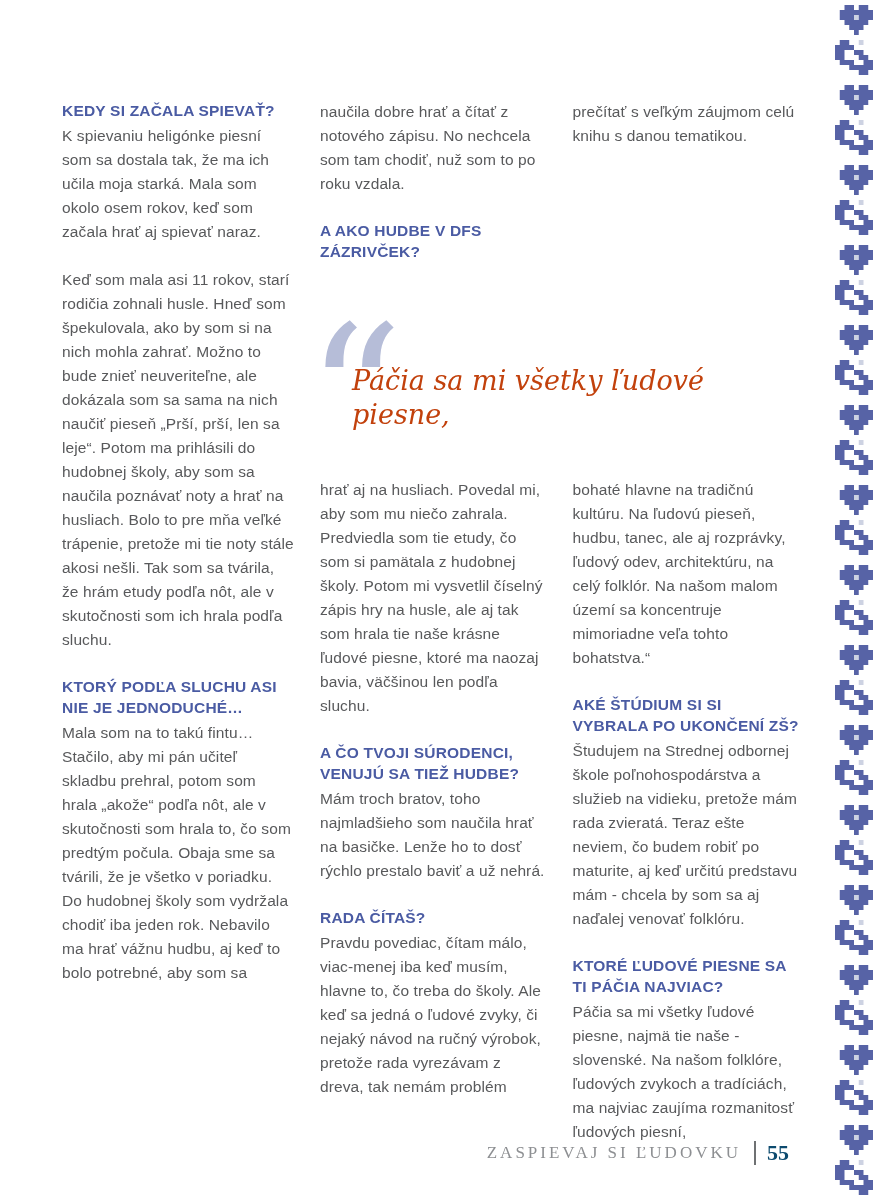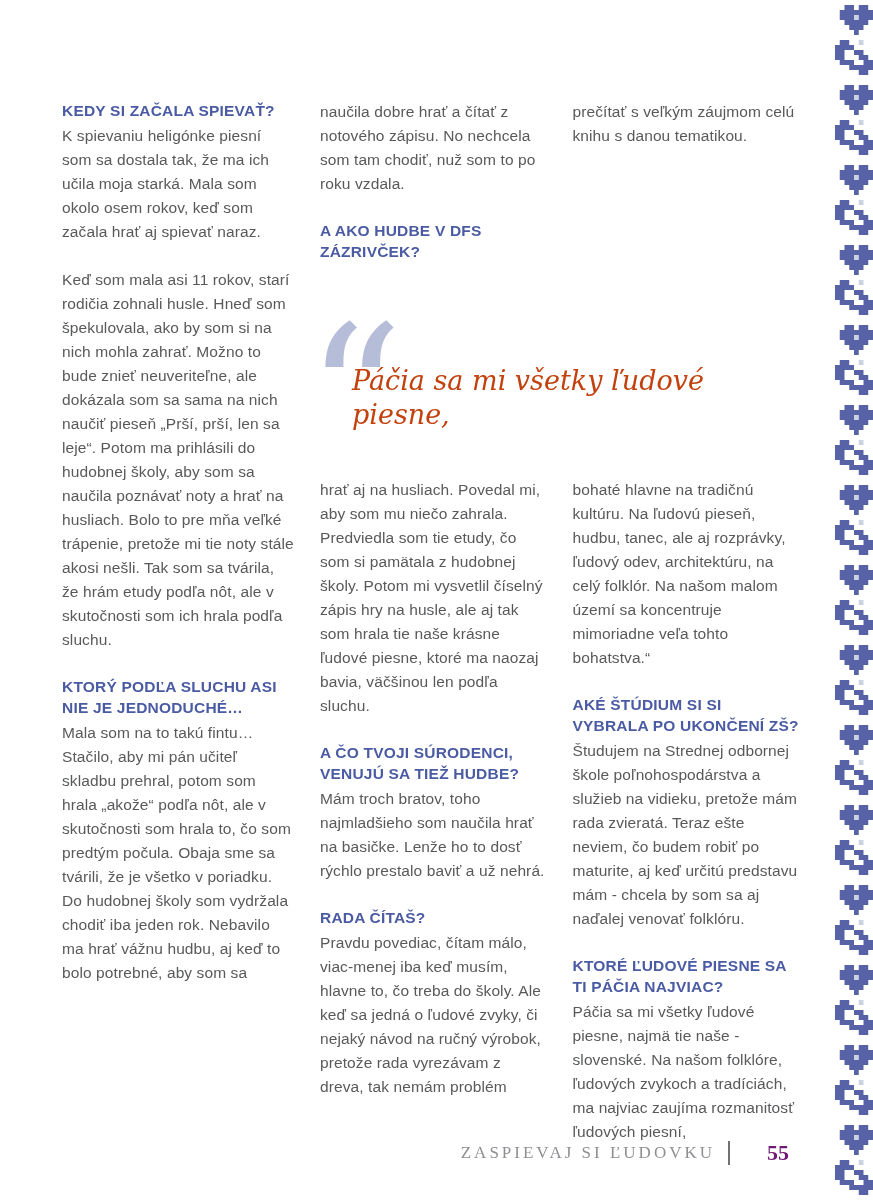--- a/index.html
+++ b/index.html
@@ -81,22 +81,21 @@
   }
   .footer-divider {
     width:2px; height:24px;
     background:#6f7173;
     margin:0 11px 0 13px;
   }
   .footer-page {
     font-family:"Liberation Serif", serif;
     font-weight:bold;
     font-size:22px;
-    color:#701a75;
-    margin-left:26px;
+    color:#0c4a6e;
   }
 
   .folk-border {
     position:absolute;
     top:0; right:0;
     display:block;
   }
 </style>
 </head>
 <body>

